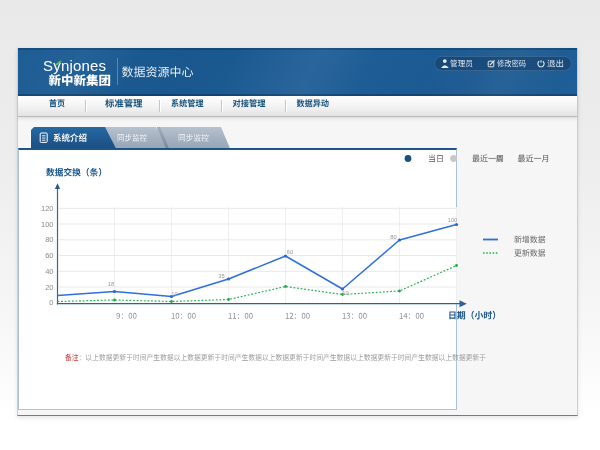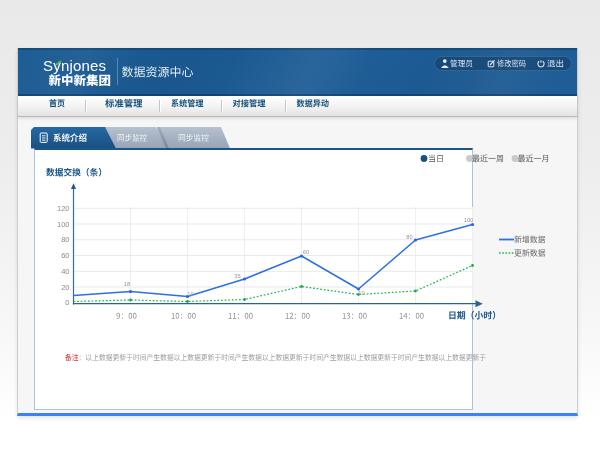--- a/index.html
+++ b/index.html
@@ -1,28 +1,28 @@
 <!DOCTYPE html>
 <html><head><meta charset="utf-8"><style>
 *{margin:0;padding:0;box-sizing:border-box}
 html,body{width:600px;height:450px;overflow:hidden}
 body{font-family:"Liberation Sans",sans-serif;background:linear-gradient(180deg,#e9e9e9 0%,#ededed 35%,#f7f7f7 72%,#ffffff 93%);position:relative}
-.card{position:absolute;left:17px;top:48px;width:561px;height:368px;background:#f6f6f6;border-left:1px solid #cdcdcd;border-right:1px solid #cdcdcd;border-bottom:3px solid #3b82f6;box-shadow:0 2px 4px rgba(0,0,0,.10)}
+.card{position:absolute;left:17px;top:48px;width:561px;height:368px;background:#f6f6f6;border-left:1px solid #cdcdcd;border-right:1px solid #cdcdcd;border-bottom:1px solid #3b82f6;box-shadow:0 2px 4px rgba(0,0,0,.10)}
 .hdr{position:absolute;left:0;top:0;width:100%;height:48px;background:linear-gradient(125deg,#1d5d95 0%,#19578e 30%,#1f5e97 55%,#1a5890 80%,#1f5e97 100%);box-shadow:inset 0 2px 0 rgba(12,60,100,.5),inset 0 -2px 0 rgba(10,42,75,.45)}
 .hdr .streak{position:absolute;inset:0;background:linear-gradient(115deg,rgba(255,255,255,0) 0%,rgba(255,255,255,.04) 12%,rgba(255,255,255,0) 22%,rgba(255,255,255,0) 38%,rgba(255,255,255,.05) 52%,rgba(255,255,255,0) 62%,rgba(255,255,255,0) 72%,rgba(255,255,255,.05) 86%,rgba(255,255,255,0) 96%)}
 .logo{position:absolute;left:25px;top:8.5px;color:#fff;font-weight:normal;font-size:15px;letter-spacing:.2px}
 .vsep{position:absolute;left:99px;top:10px;width:1px;height:27px;background:rgba(255,255,255,.28)}
 .pill{position:absolute;left:416px;top:8px;width:138px;height:15px;border-radius:8px;background:rgba(10,45,80,.36);border:1px solid rgba(160,190,215,.22)}
 .nav{position:absolute;left:0;top:48px;width:100%;height:21px;background:linear-gradient(180deg,#ffffff 0%,#f2f2f2 55%,#e3e3e3 100%);border-bottom:1px solid #b9b9b9;box-shadow:0 2px 3px rgba(0,0,0,.09)}
 .nsep{position:absolute;top:4px;width:1px;height:12px;background:#c6c6c6;box-shadow:1px 0 0 #ffffff}
 .tabs{position:absolute;left:0;top:79px;width:100%;height:21.5px}
 .tab{position:absolute;top:0;height:21.5px}
 .tabg{background:linear-gradient(180deg,#b7c2cf 0%,#a3b0c0 55%,#96a5b7 100%)}
 .taba{background:linear-gradient(180deg,#2569a3 0%,#1d568c 70%,#1a4f82 100%)}
-.panel{position:absolute;left:16px;top:100px;width:439px;height:262px;background:#ffffff;border:1px solid #a9c2d8;border-top:2px solid #1d5586}
+.panel{position:absolute;left:0;top:100px;width:439px;height:262px;background:#ffffff;border:1px solid #a9c2d8;border-top:2px solid #1d5586}
 .pin{position:absolute;left:0;top:0;width:536px;height:259px}
 </style></head><body>
 <div class="card">
   <div class="hdr">
       <div class="streak"></div>
     </div>
   <div class="logo">S<span style="position:relative">y<i style="position:absolute;left:1.5px;top:5.5px;width:7px;height:2px;background:#5cb85c;transform:rotate(-38deg);border-radius:1px"></i></span>njones</div>
   <div class="vsep"></div>
   <div class="pill"></div>
   <div class="nav">

